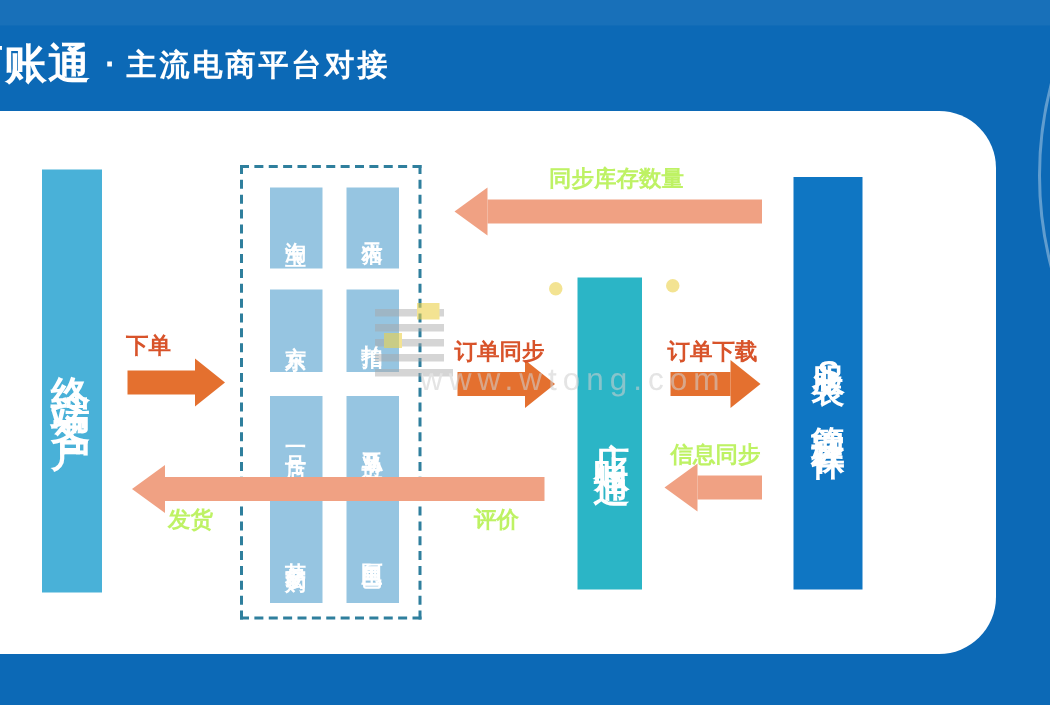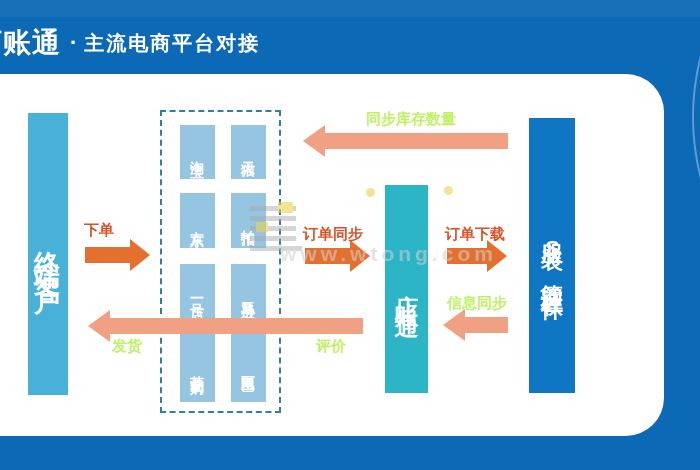--- a/index.html
+++ b/index.html
@@ -49,21 +49,21 @@
 
   
   .flabel{position:absolute;font-weight:bold;font-size:15px;white-space:nowrap;z-index:5;}
   .lbl-strong{color:#d8532a;}
   .lbl-soft{color:#bef264;}
 
   
   .watermark{position:absolute;left:248px;top:186px;width:300px;height:84px;opacity:0.6;z-index:10;pointer-events:none;}
   .wm-brand{position:absolute;left:54px;top:-2px;font-size:53px;font-weight:bold;letter-spacing:5px;white-space:nowrap;
             color:rgba(255,255,255,0.12);-webkit-text-stroke:1.5px rgba(172,172,172,0.95);}
-  .wm-url{position:absolute;left:32px;top:56px;font-size:21px;font-weight:bold;letter-spacing:4px;color:rgba(208,208,208,0.95);white-space:nowrap;}
+  .wm-url{position:absolute;left:32px;top:56px;font-size:21px;font-weight:normal;letter-spacing:4px;color:rgba(208,208,208,0.95);white-space:nowrap;}
   .wm-logo{position:absolute;left:2px;top:16px;width:52px;height:56px;}
   .wm-logo .bar{position:absolute;left:0;height:5px;width:46px;background:rgba(168,168,168,0.8);}
   .wm-logo .sq{position:absolute;background:#ecd24a;}
   .wm-dot{position:absolute;width:9px;height:9px;border-radius:50%;background:#ecd24a;}
 </style>
 </head>
 <body>
 
 <div class="stage">
 

